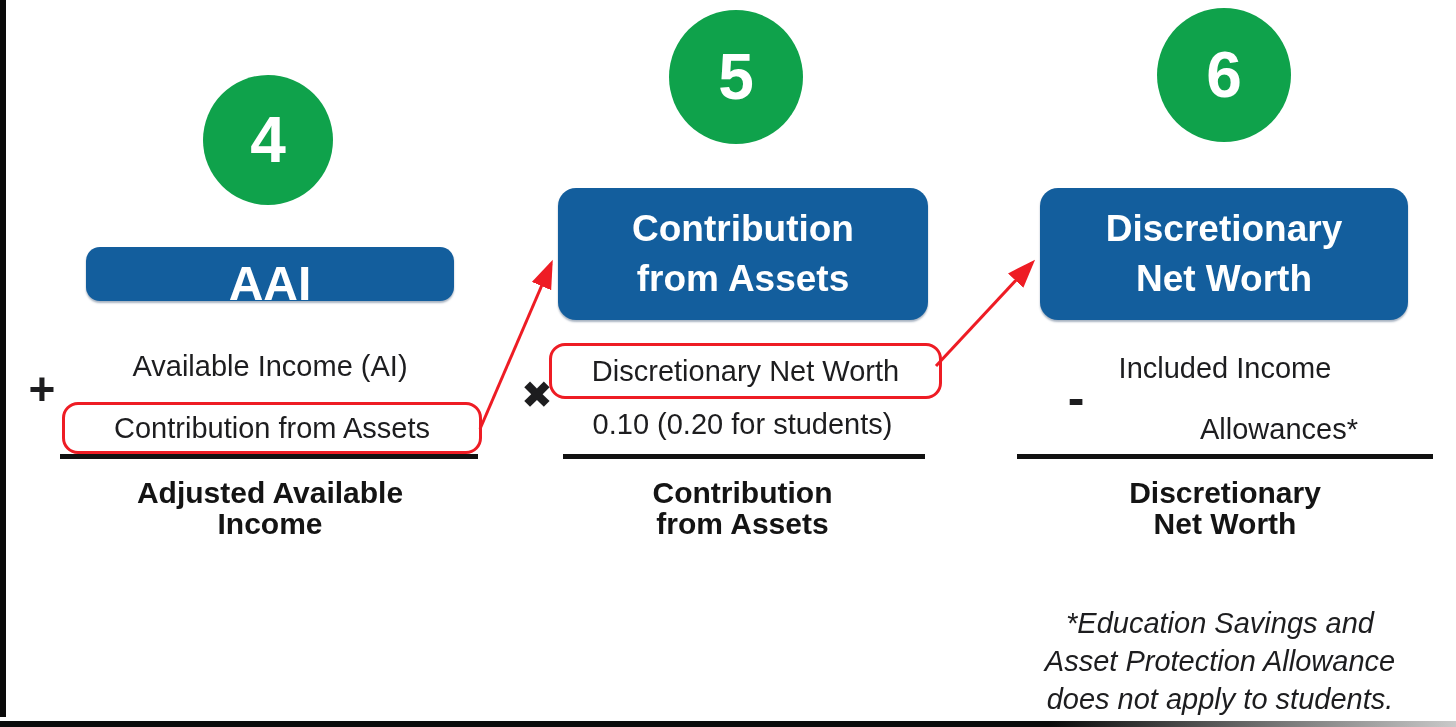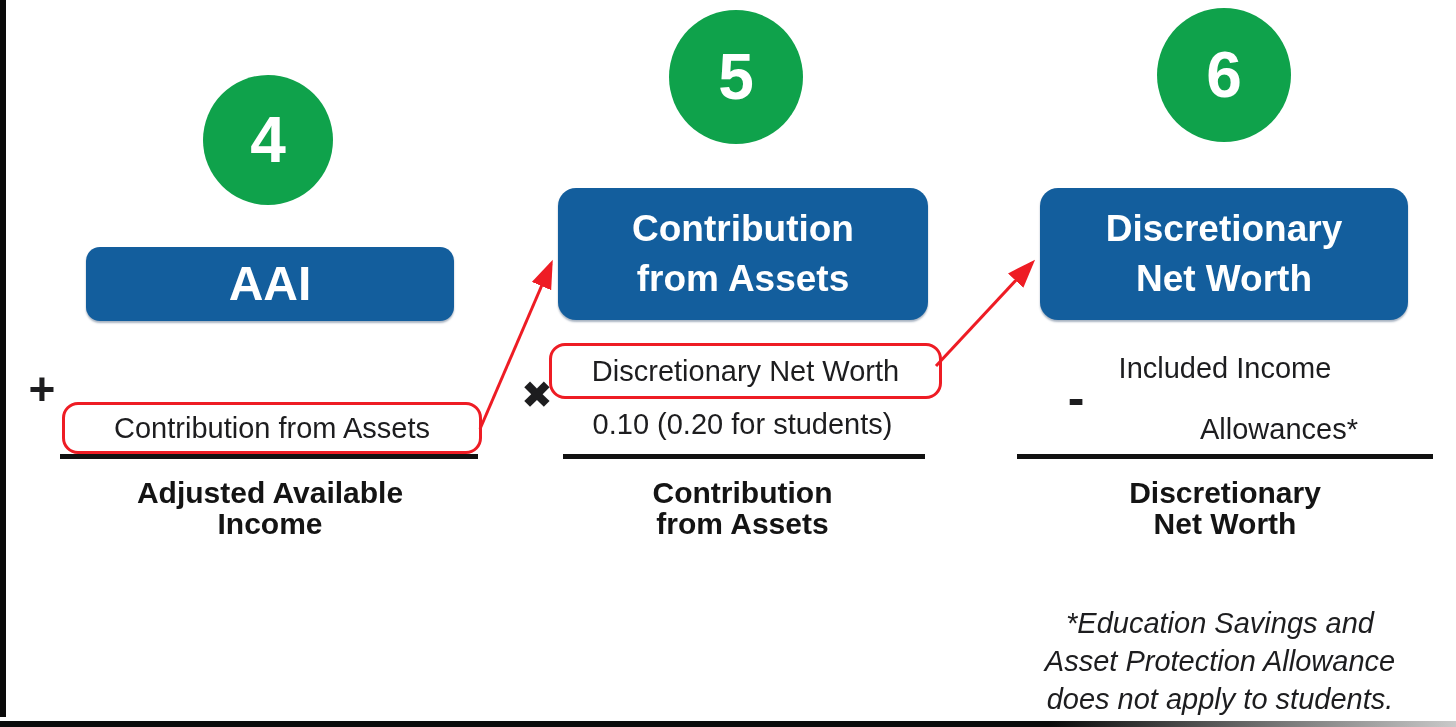--- a/index.html
+++ b/index.html
@@ -14,21 +14,21 @@
     position:absolute;border-radius:50%;background:var(--green);color:#ffffff;
     font-weight:bold;text-align:center;
   }
   .badge-4{left:203px;top:75px;width:130px;height:130px;font-size:64px;line-height:130px;}
   .badge-5{left:669px;top:10px;width:134px;height:134px;font-size:64px;line-height:134px;}
   .badge-6{left:1157px;top:8px;width:134px;height:134px;font-size:64px;line-height:134px;}
   .bluebox{
     position:absolute;background:var(--blue);color:#ffffff;font-weight:bold;text-align:center;
     border-radius:18px;white-space:pre-line;box-shadow:0 2px 2px rgba(10,40,80,0.35);
   }
-  .bluebox-aai{left:86px;top:247px;width:368px;height:74px;font-size:48px;line-height:74px;border-radius:14px;}
+  .bluebox-aai{left:86px;top:247px;width:368px;height:54px;font-size:48px;line-height:74px;border-radius:14px;}
   .bluebox-cfa{left:558px;top:188px;width:370px;height:132px;font-size:37px;line-height:50px;padding-top:0;display:flex;align-items:center;justify-content:center;}
   .bluebox-dnw{left:1040px;top:188px;width:368px;height:132px;font-size:37px;line-height:50px;display:flex;align-items:center;justify-content:center;}
   .formula-text{position:absolute;font-size:29px;text-align:center;color:#1d1d1f;}
   .redbox{
     position:absolute;border:3px solid var(--red);border-radius:16px;text-align:center;
     font-size:29px;color:#1d1d1f;background:#ffffff;display:flex;align-items:center;justify-content:center;
   }
   .op{position:absolute;color:#1d1d1f;text-align:center;}
   .op-plus{left:22px;top:362px;width:40px;font-size:46px;font-weight:600;line-height:54px;}
   .op-mult{left:512px;top:374px;width:50px;font-size:38px;font-weight:bold;line-height:42px;font-family:"DejaVu Sans",sans-serif;}
@@ -45,20 +45,21 @@
   #arrow-layer line{stroke:var(--red);stroke-width:3;}
   .arrowhead{fill:var(--red);}
 </style>
 </head>
 <body>
 
 <div id="canvas">
 
   <div class="badge badge-4">4</div>
   <div class="bluebox bluebox-aai">AAI</div>
+  <div class="formula-text" style="left:70px;top:350px;width:400px;">Available Income (AI)</div>
   <div class="op op-plus">+</div>
   <div class="redbox" style="left:62px;top:402px;width:414px;height:46px;">Contribution from Assets</div>
   <div class="frac-bar bar-1"></div>
   <div class="result" style="left:70px;top:477px;width:400px;">Adjusted Available
 Income</div>
 
   <div class="badge badge-5">5</div>
   <div class="bluebox bluebox-cfa">Contribution
 from Assets</div>
   <div class="redbox" style="left:549px;top:343px;width:387px;height:50px;">Discretionary Net Worth</div>

